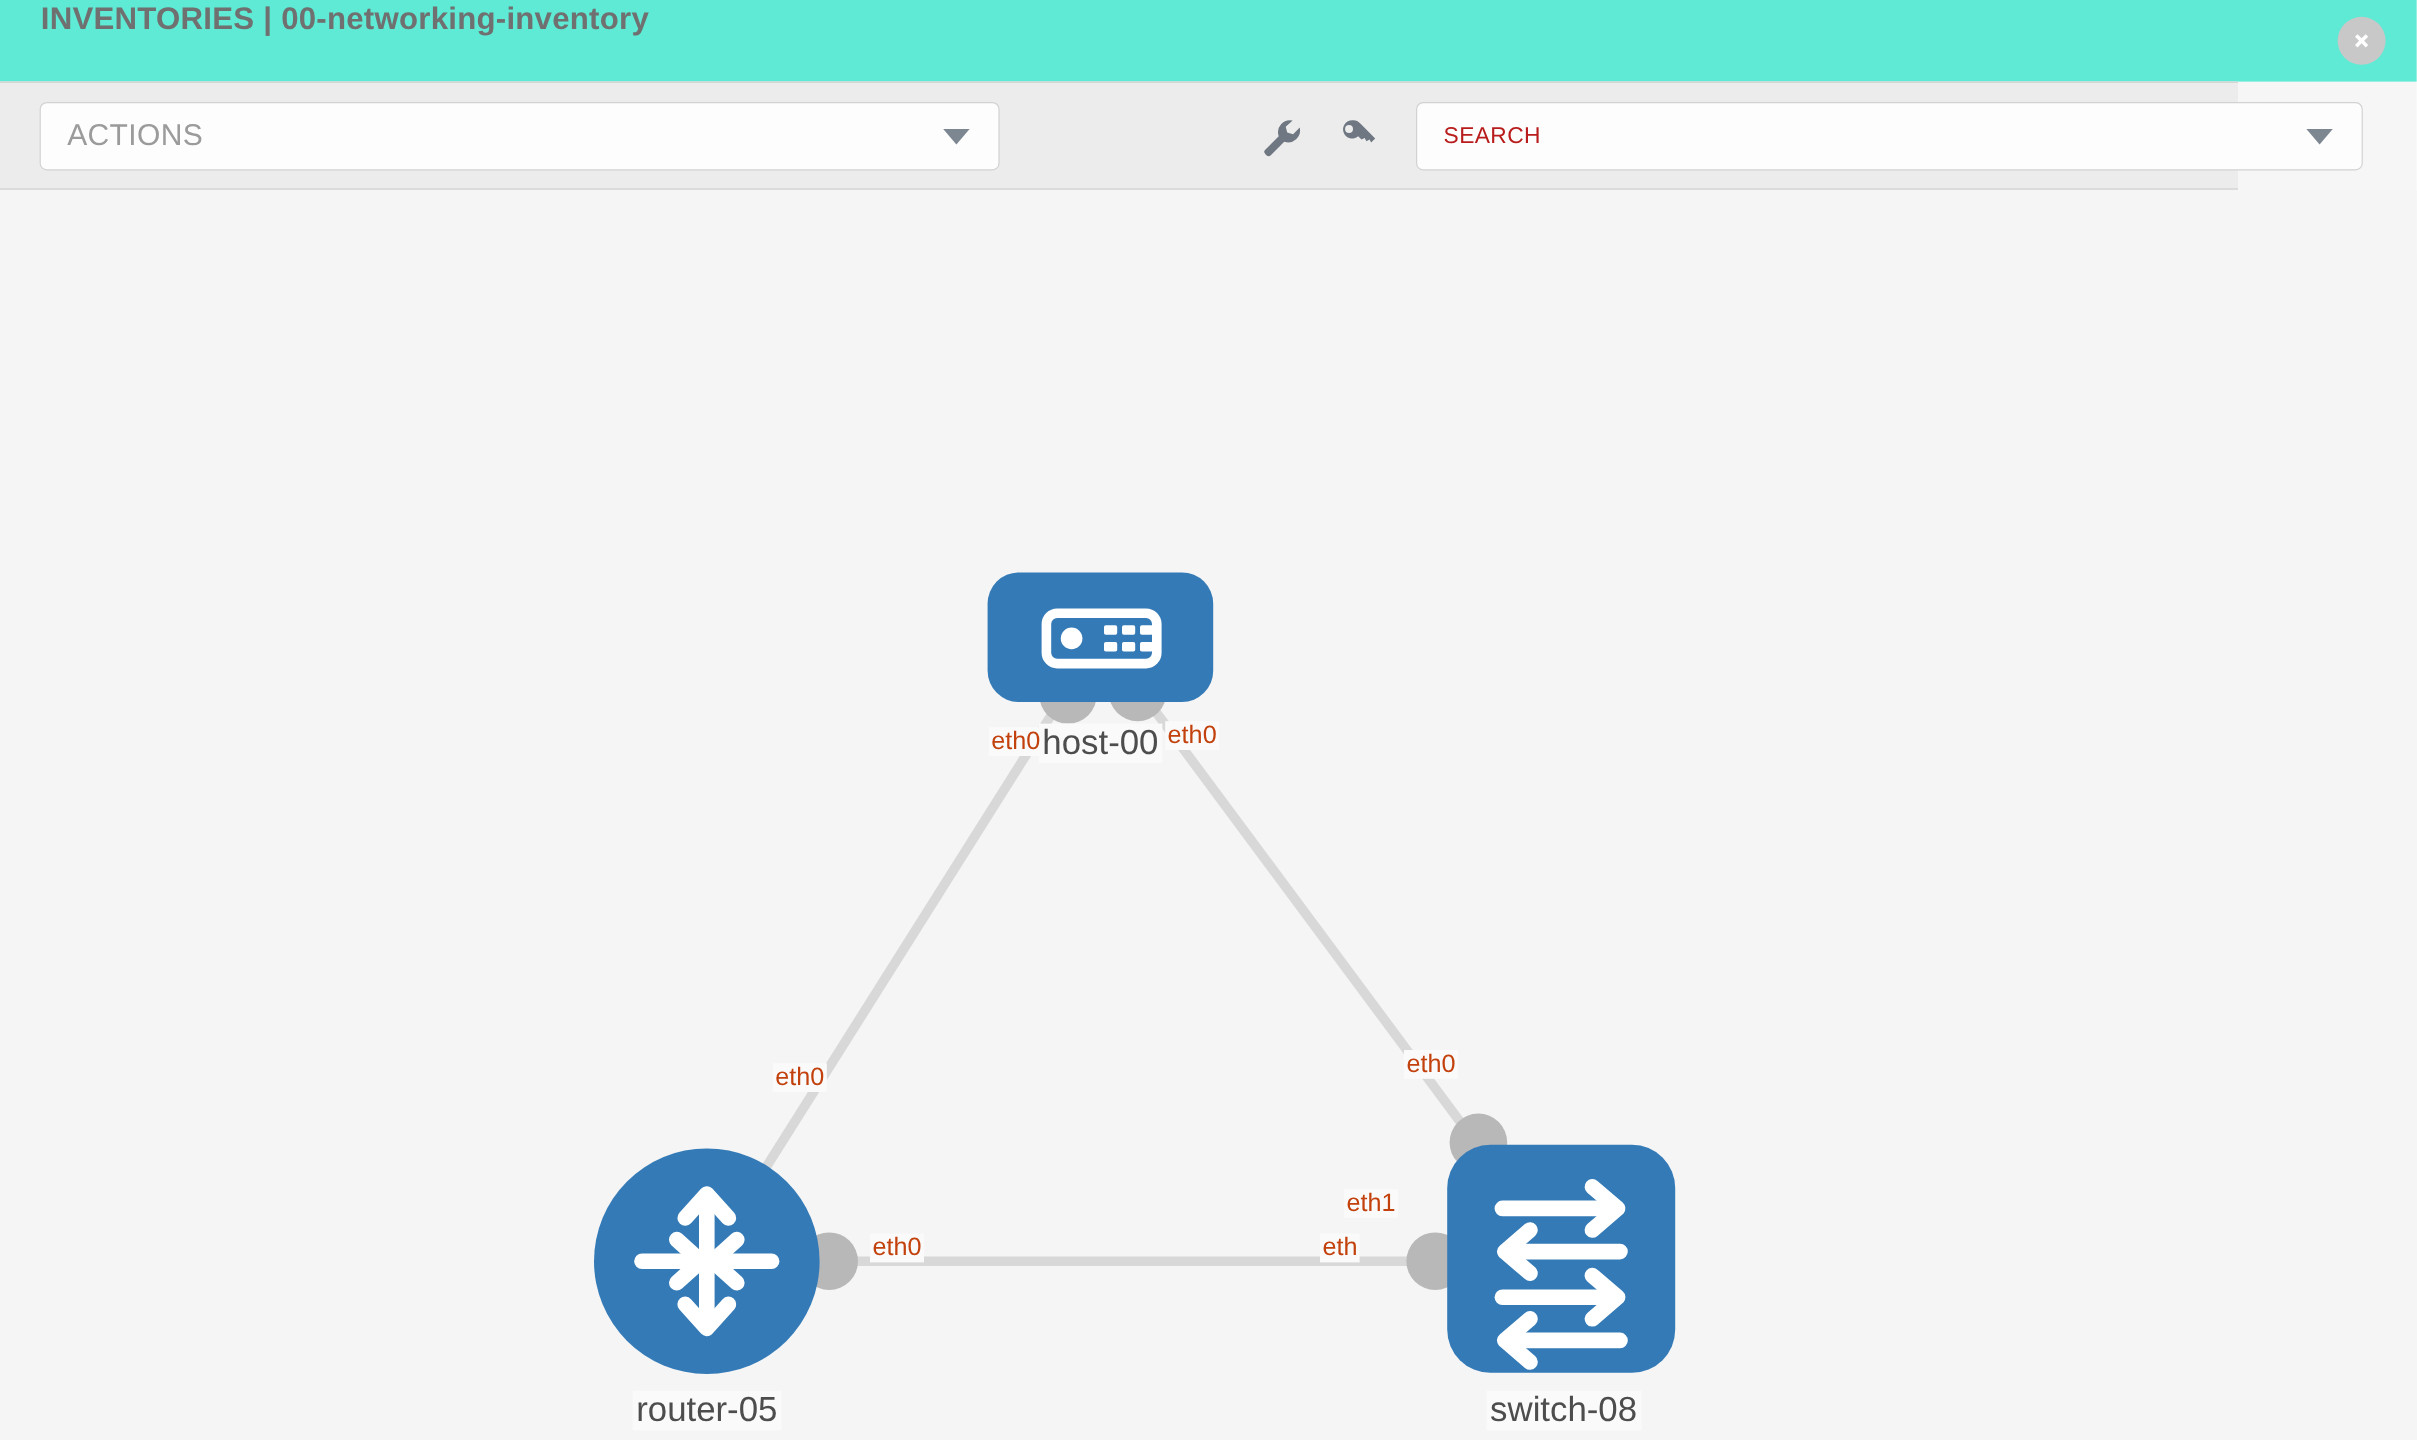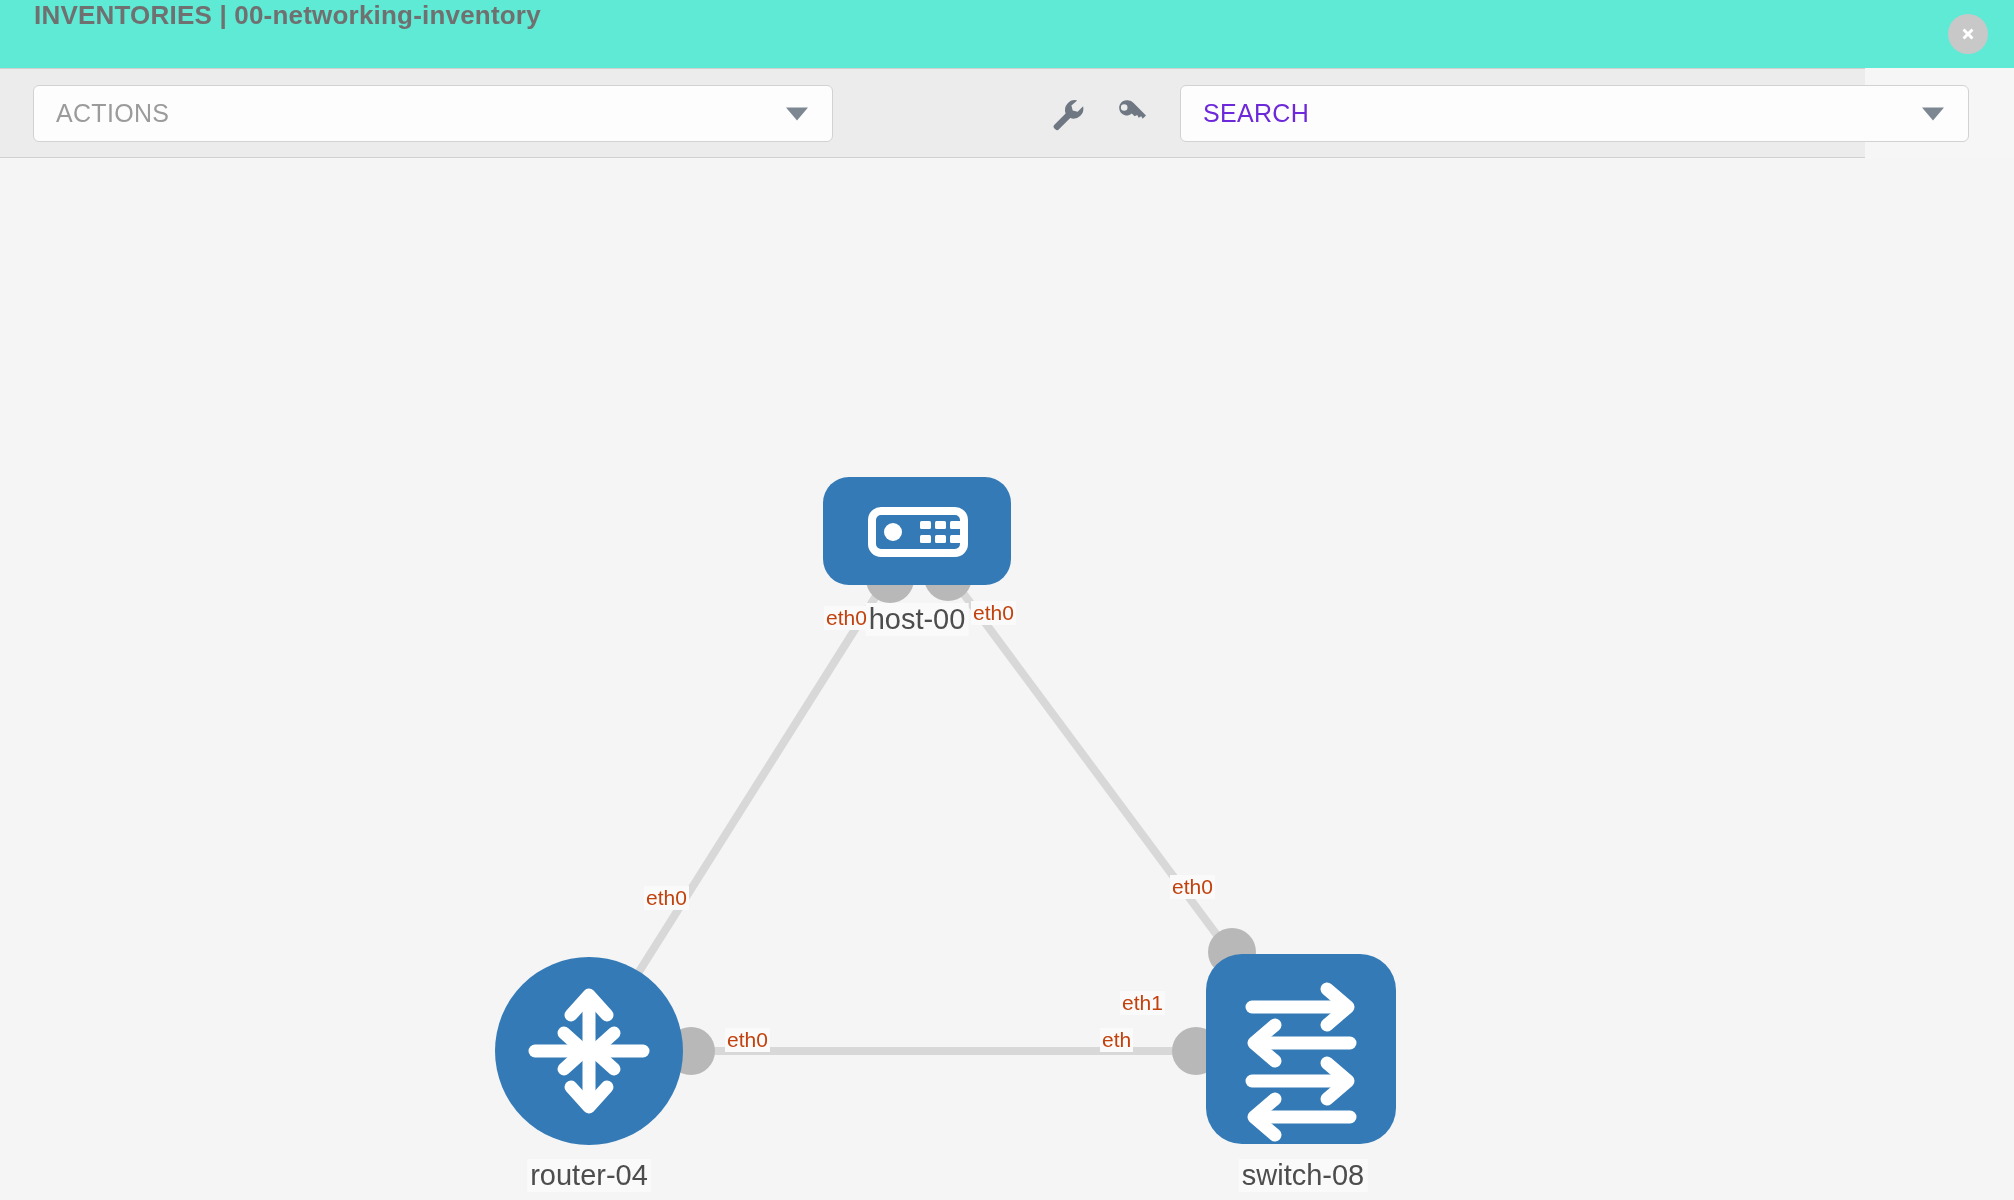--- a/index.html
+++ b/index.html
@@ -68,21 +68,21 @@
   .tool-icon.key    { left: 1106px; }
   .search-box {
     position: absolute; left: 1180px; top: 16px;
     width: 789px; height: 57px;
     background: #fdfdfd;
     border: 1px solid #d2d2d2; border-radius: 6px;
     display: flex; align-items: center;
     cursor: text;
   }
   .search-label {
-    margin-left: 22px; font-size: 25px; color: #6d28d9; letter-spacing: .3px;
+    margin-left: 22px; font-size: 19px; color: #b91c1c; letter-spacing: .3px;
   }
 
   
   .canvas {
     position: absolute; top: 159px; left: 0;
     width: 2014px; height: 1041px;
     background: #f5f5f5;
     overflow: hidden;
   }
   .topology { position: absolute; inset: 0; }
@@ -248,21 +248,21 @@
             <polyline points="1275,866 1254,884 1275,902"></polyline>
             <line x1="1252" y1="922" x2="1345" y2="922"></line>
             <polyline points="1327,904 1348,922 1327,940"></polyline>
             <line x1="1350" y1="958" x2="1257" y2="958"></line>
             <polyline points="1275,940 1254,958 1275,976"></polyline>
           </g>
         </g>
       </svg>
 
       <div class="node-label" style="left:917px; top:444px;">host-00</div>
-      <div class="node-label" style="left:589px; top:1000px;">router-04</div>
+      <div class="node-label" style="left:589px; top:1000px;">router-05</div>
       <div class="node-label" style="left:1303px; top:1000px;">switch-08</div>
 
       <div class="iface-label" style="left:824px; top:447px;">eth0</div>
       <div class="iface-label" style="left:971px; top:442px;">eth0</div>
       <div class="iface-label" style="left:644px; top:727px;">eth0</div>
       <div class="iface-label" style="left:1170px; top:716px;">eth0</div>
       <div class="iface-label" style="left:725px; top:869px;">eth0</div>
       <div class="iface-label" style="left:1100px; top:869px;">eth</div>
       <div class="iface-label" style="left:1120px; top:832px;">eth1</div>
 

